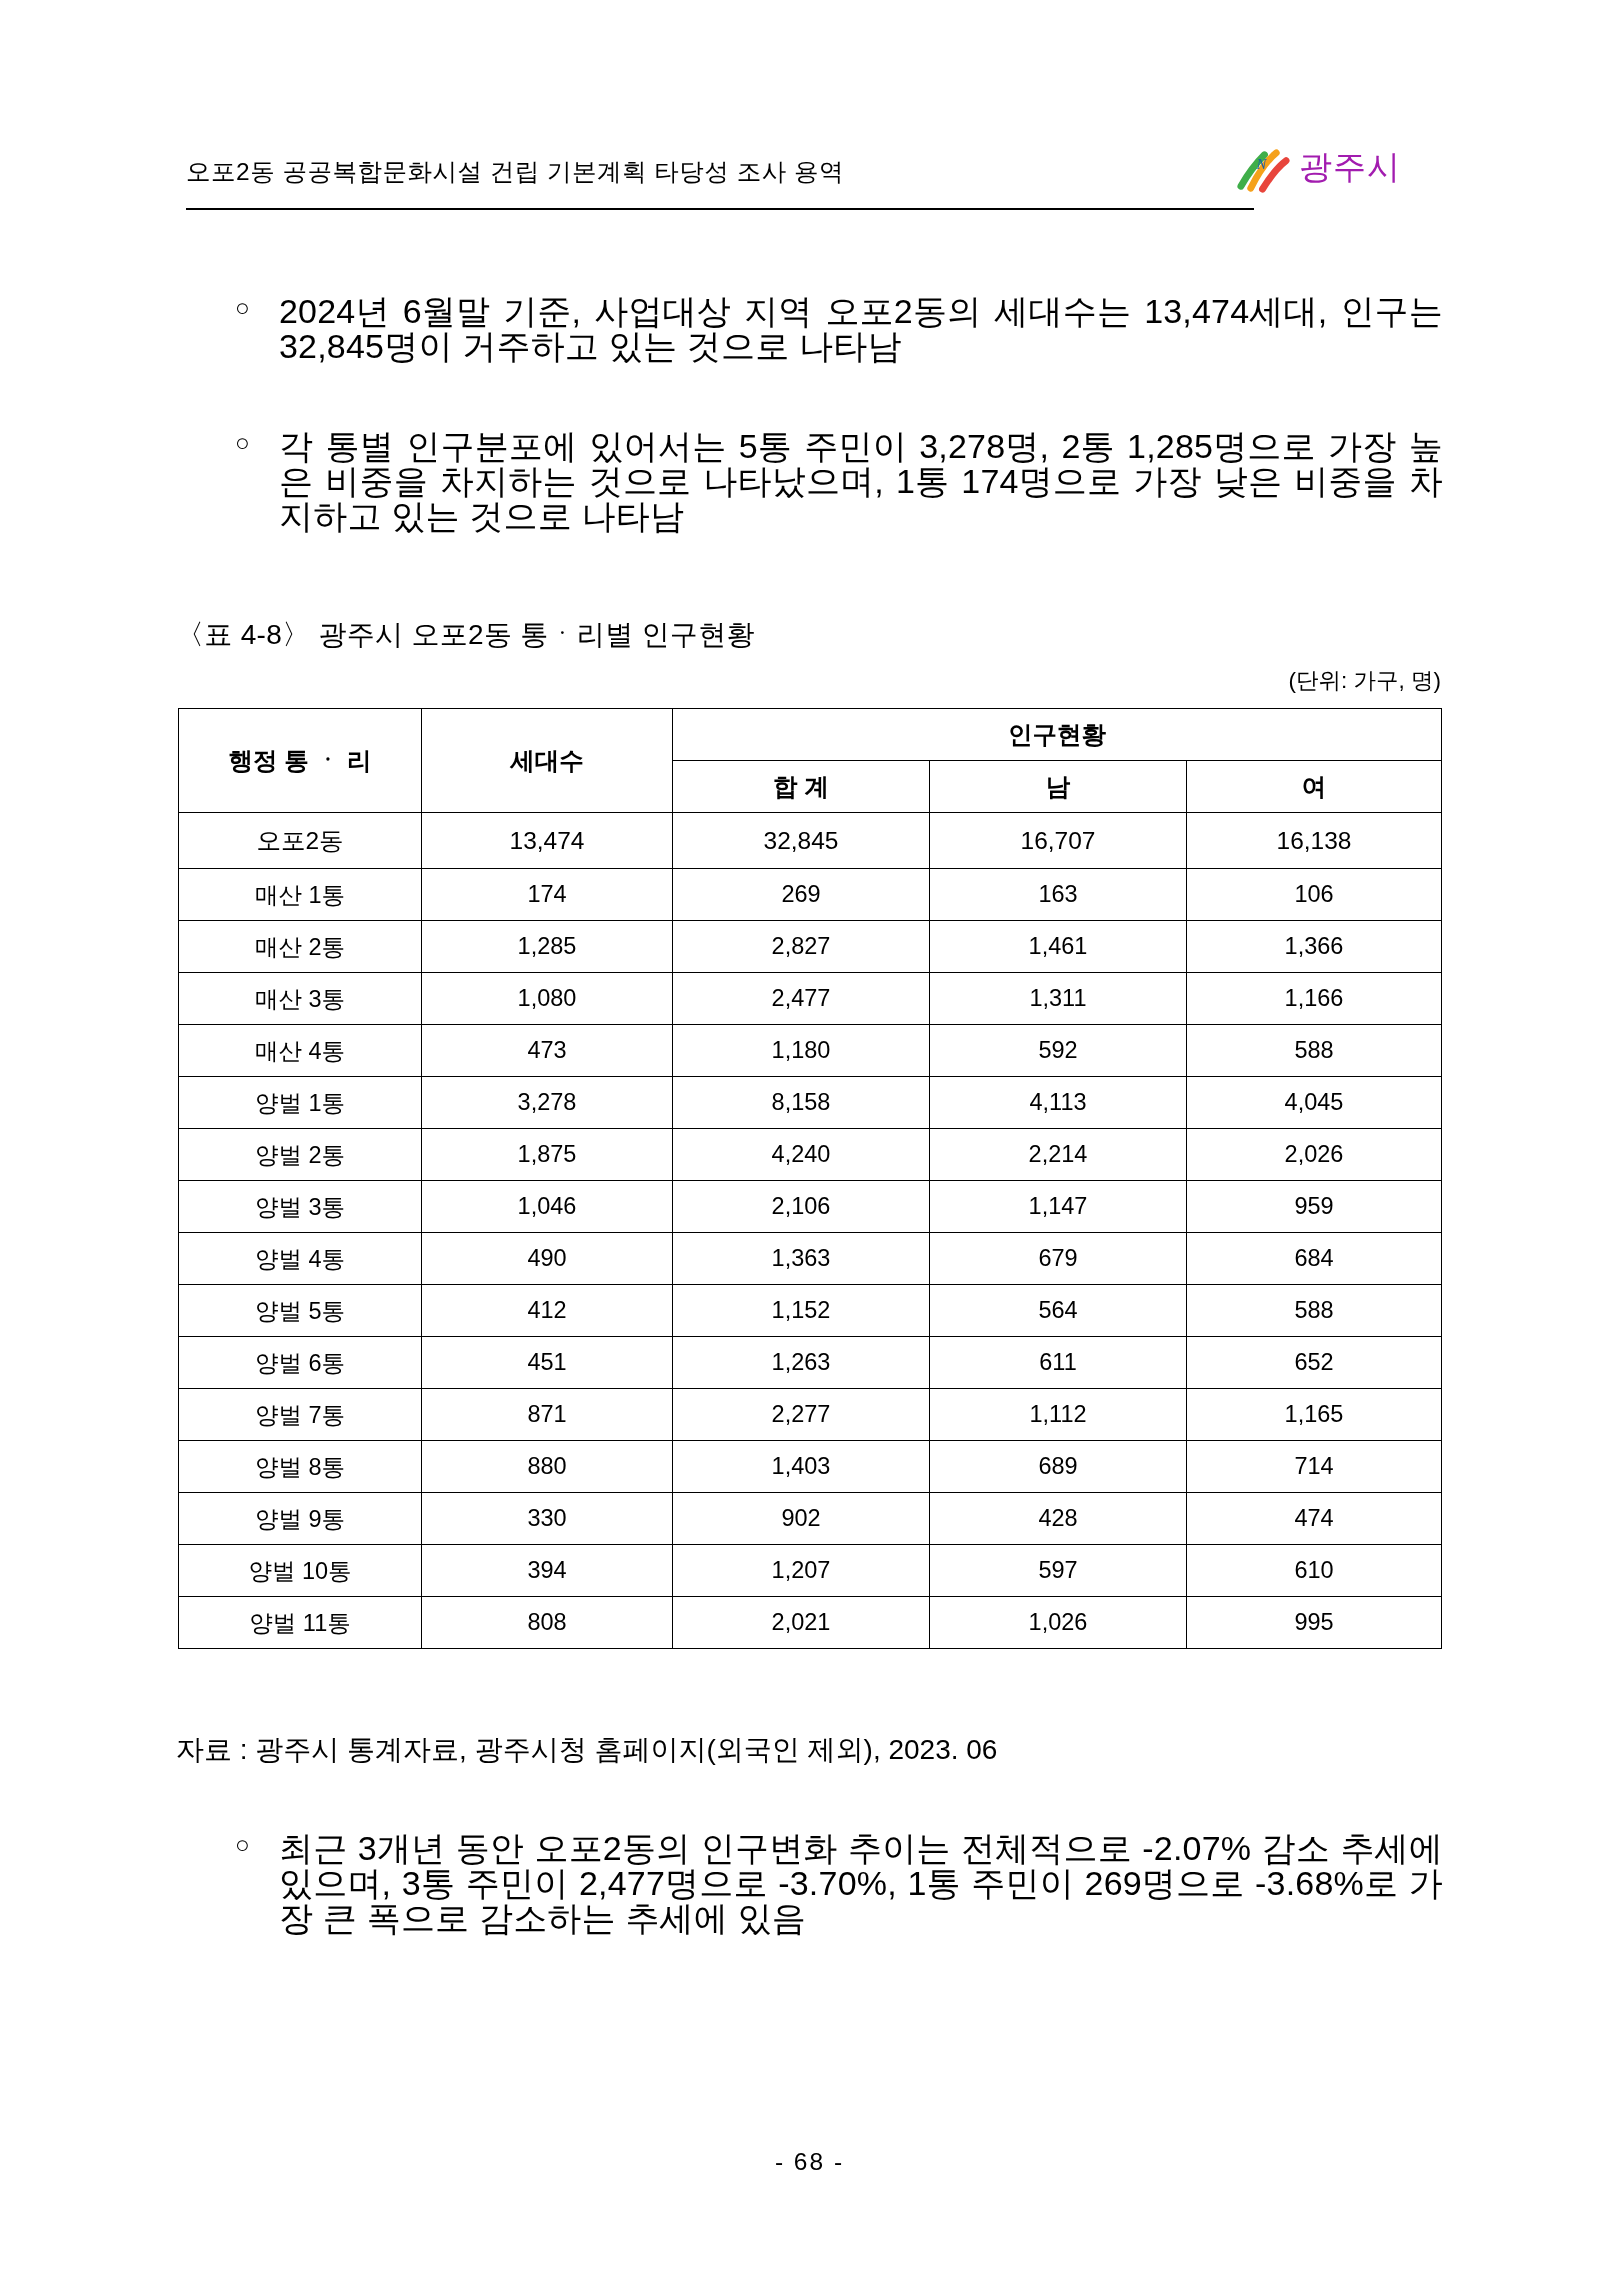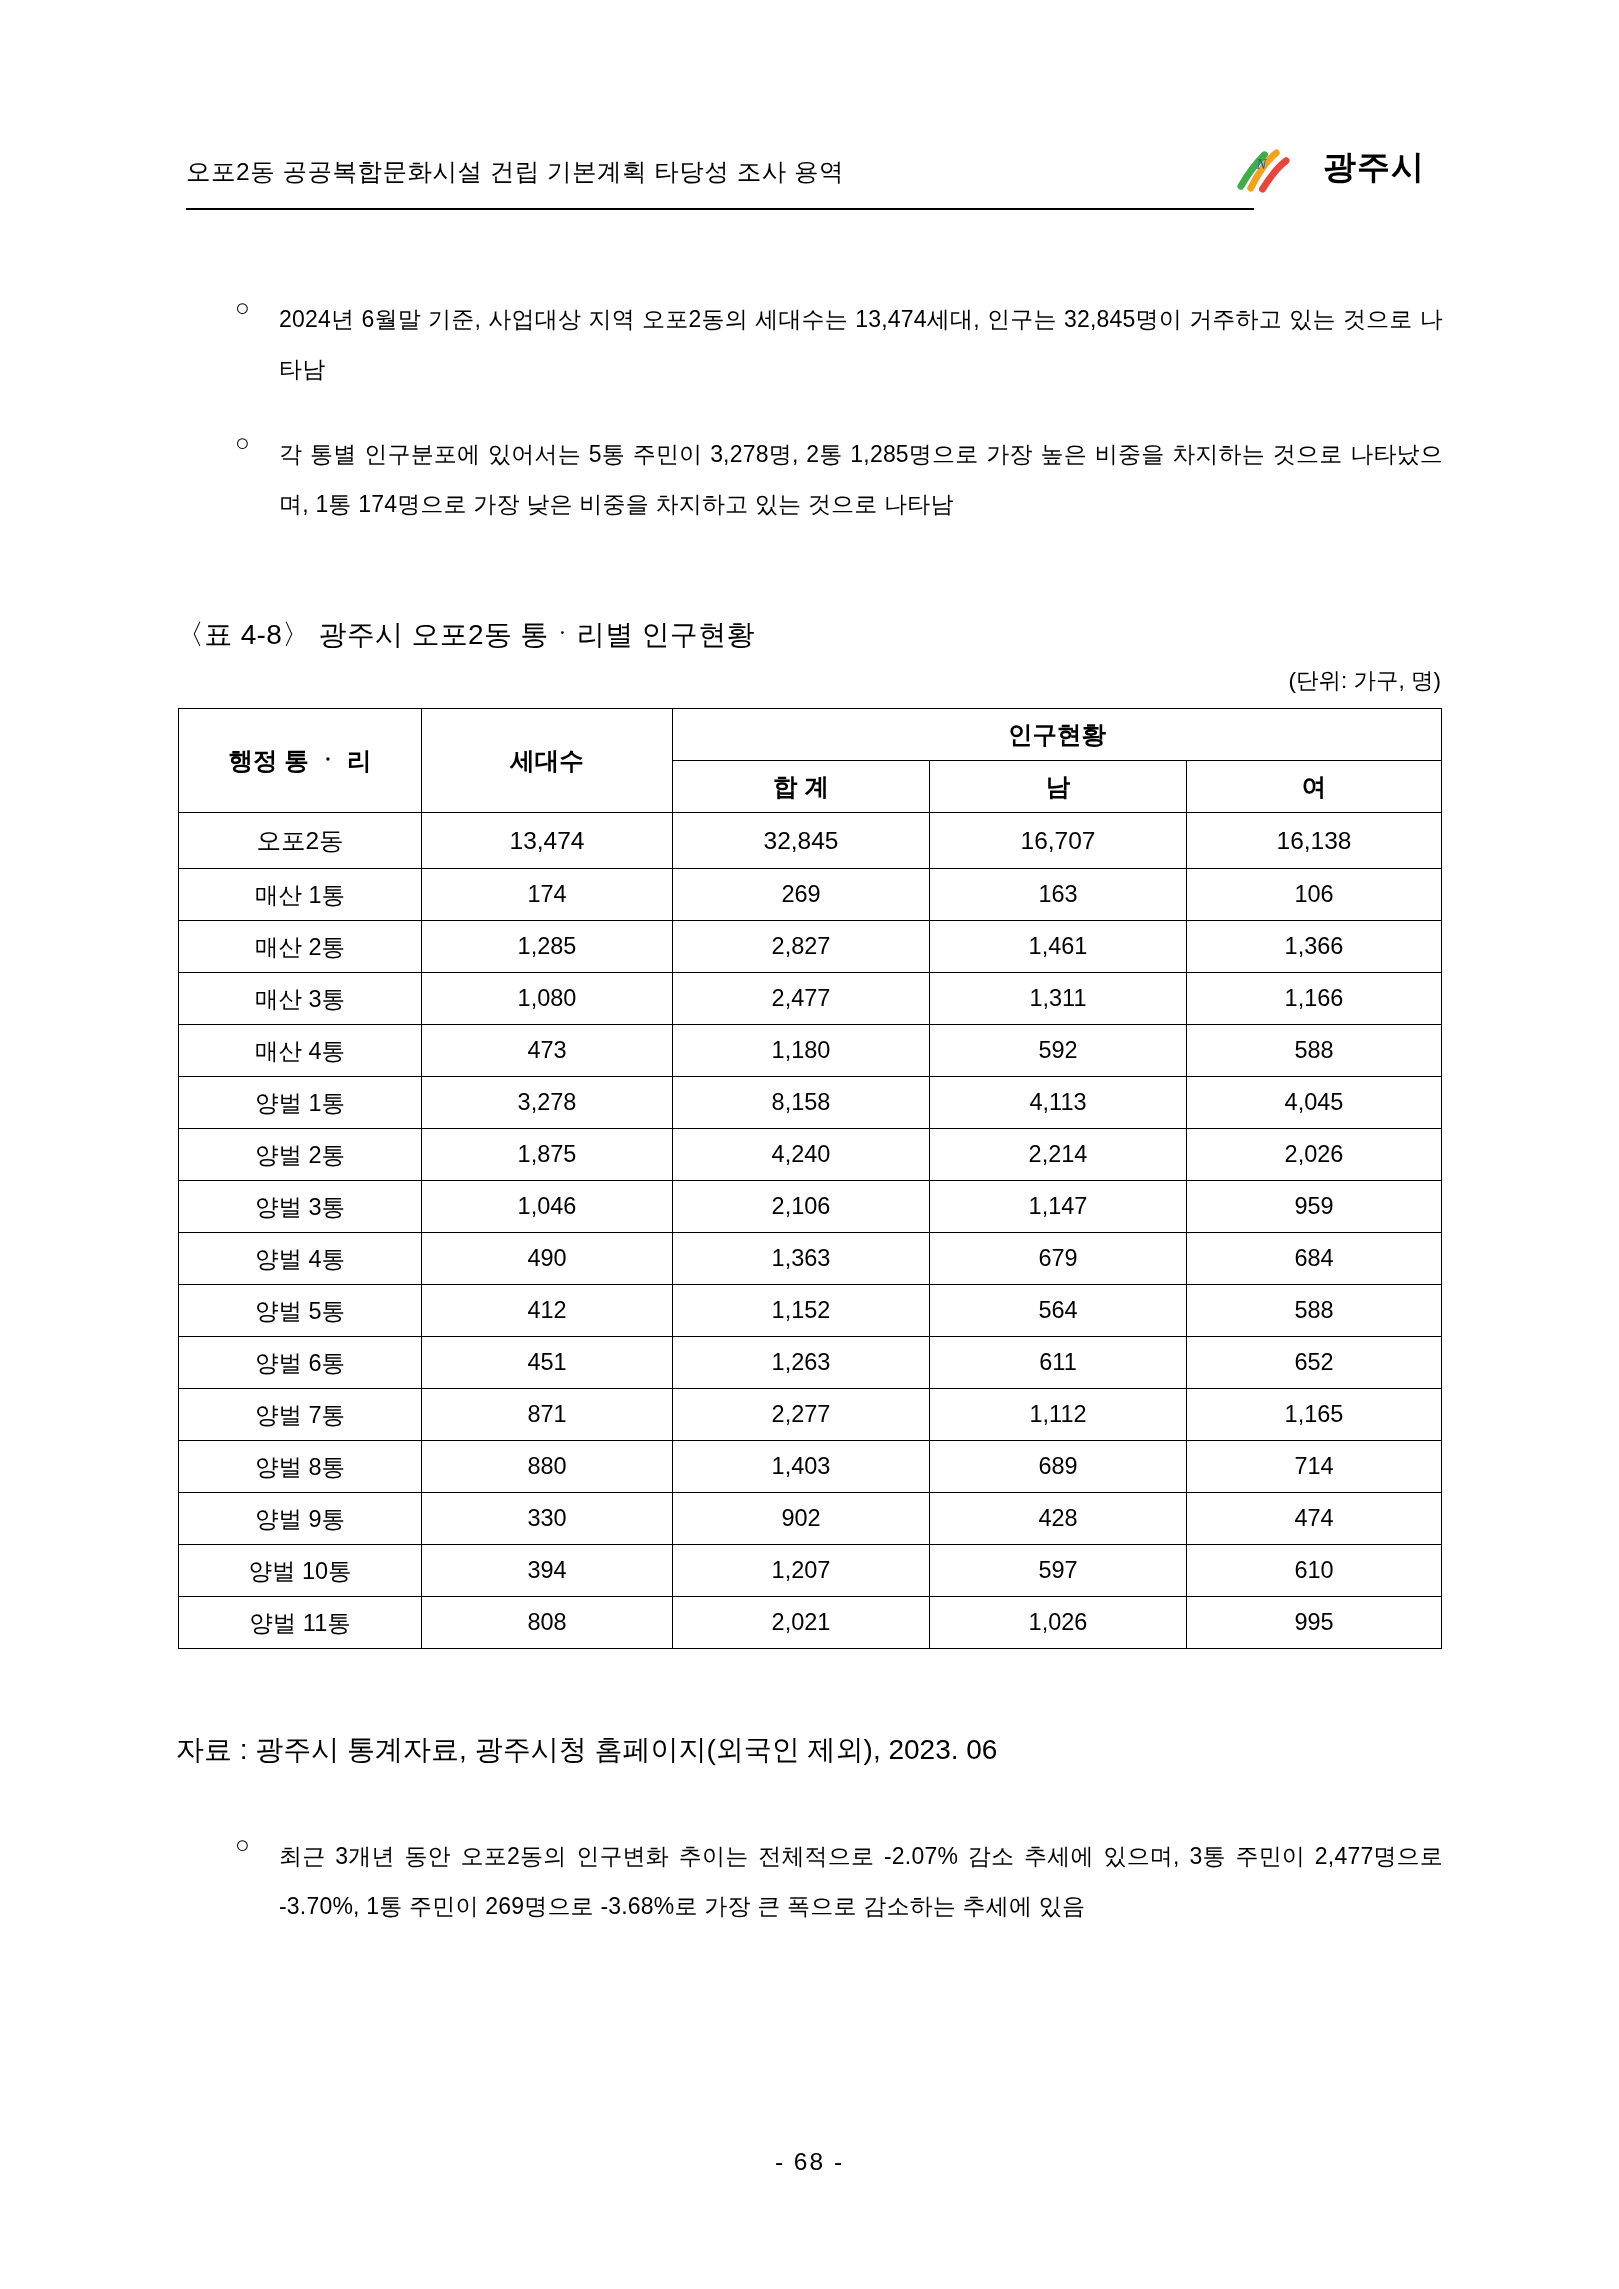--- a/index.html
+++ b/index.html
@@ -58,42 +58,41 @@
     left: 17.6px;
     top: 5.9px;
     width: 55px;
     height: 55px;
   }
   .logo-text {
     position: absolute;
     left: 82px;
     top: 7.8px;
     font-size: 33px;
-    font-weight: bold;
-    color: #000000;
+    font-weight: normal;
+    color: #a21caf;
     letter-spacing: 1px;
-    margin-left: 24px;
   }
 
   
   .bullet-block {
     position: absolute;
     left: 279px;
     right: 176px;
   }
   .bullet-marker {
     position: absolute;
     left: -44px;
     top: 2px;
     font-size: 24.5px;
     line-height: 1;
   }
   .bullet-text {
-    font-size: 23px;
-    line-height: 50px;
+    font-size: 34px;
+    line-height: 35px;
     text-align: justify;
     text-justify: inter-word;
     letter-spacing: 0.2px;
   }
 
   #bullet1 { top: 294px; }
   #bullet2 { top: 429px; }
   #bullet3 { top: 1831px; }
 
   

